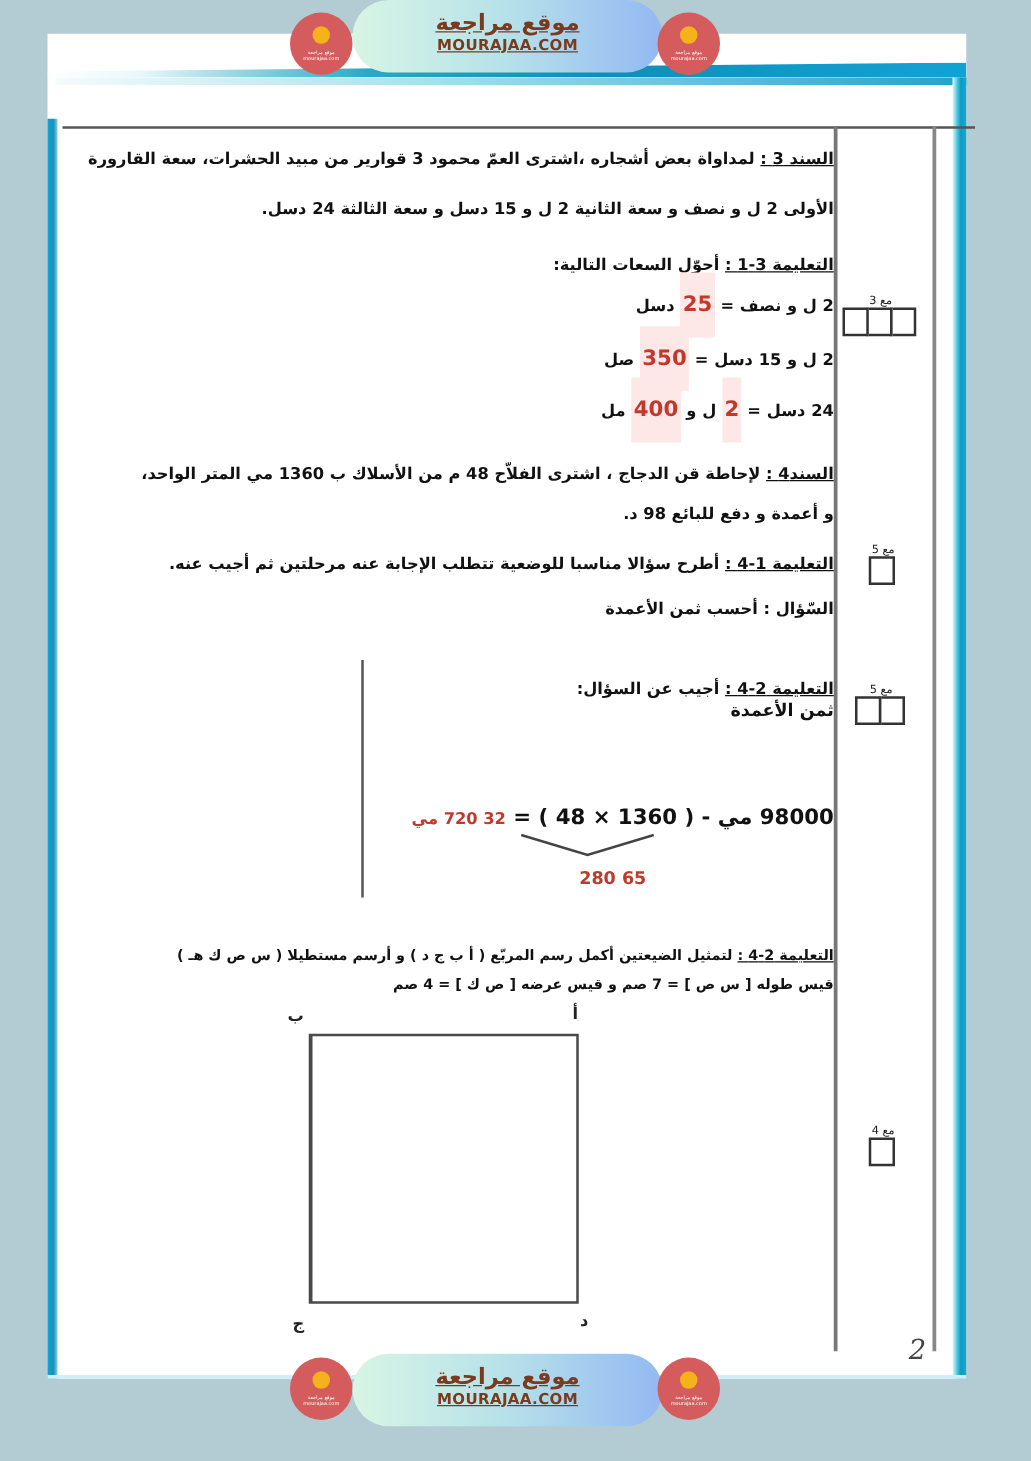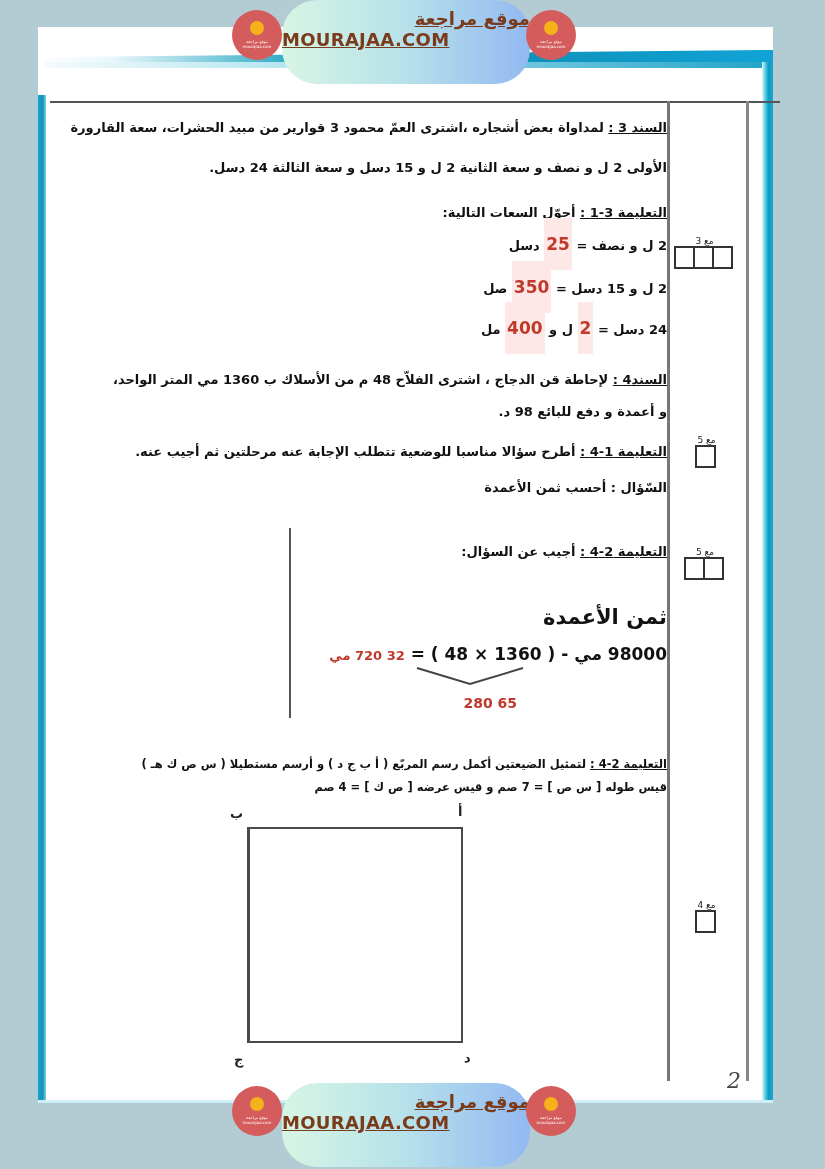--- a/index.html
+++ b/index.html
@@ -93,28 +93,29 @@
       width: 216px; height: 216px;
       border: 2px solid #4a4a4a;
       border-left-width: 3px;
     }
     .vertex {
       position: absolute; font-size: 13px; font-weight: bold; color: #222;
     }
     
     .pill {
       position: absolute;
-      width: 248px; height: 84px;
+      width: 248px; height: 58px;
       border-radius: 35px;
       background: linear-gradient(90deg, #d7f5e4 0%, #b6e1ea 50%, #93b9f2 100%);
+      text-align: center;
       color: #7a3b1c;
       font-weight: bold;
     }
     .pill .ar { font-size: 18px; text-decoration: underline; padding-top: 8px; direction: rtl; }
-    .pill .en { font-size: 18px; text-decoration: underline; font-family: "DejaVu Sans", sans-serif; letter-spacing: 0.3px; }
+    .pill .en { font-size: 12px; text-decoration: underline; font-family: "DejaVu Sans", sans-serif; letter-spacing: 0.3px; }
     .badge {
       position: absolute;
       width: 50px; height: 50px;
       border-radius: 50%;
       background: #d45c5c;
     }
     .badge .dot {
       position: absolute; left: 18px; top: 11px;
       width: 14px; height: 14px; border-radius: 50%;
       background: #f5b21b;
@@ -194,21 +195,21 @@
   <div class="line" style="top:334px;">
     <span class="u">التعليمة 1-4 :</span>
     <span>أطرح سؤالا مناسبا للوضعية تتطلب الإجابة عنه مرحلتين ثم أجيب عنه.</span>
   </div>
   <div class="line" style="top:370px;">السّؤال : أحسب ثمن الأعمدة</div>
 
   <div class="line" style="top:434px;">
     <span class="u">التعليمة 2-4 :</span>
     <span>أجيب عن السؤال:</span>
   </div>
-  <div class="line" style="top:495px;font-size:21px;">ثمن الأعمدة</div>
+  <div class="line" style="top:451px;font-size:14px;">ثمن الأعمدة</div>
   <div class="line calc" style="top:534px;">
     <span>98000 مي - ( 1360 × 48 ) =</span>
     <span class="red" style="font-size:13px;">32 720 مي</span>
   </div>
   <div class="line" style="top:585px;right:150px;">
     <span class="red" style="font-size:14px;">65 280</span>
   </div>
 
   <div class="line" style="top:647px;font-size:11.5px;">
     <span class="u">التعليمة 2-4 :</span>

